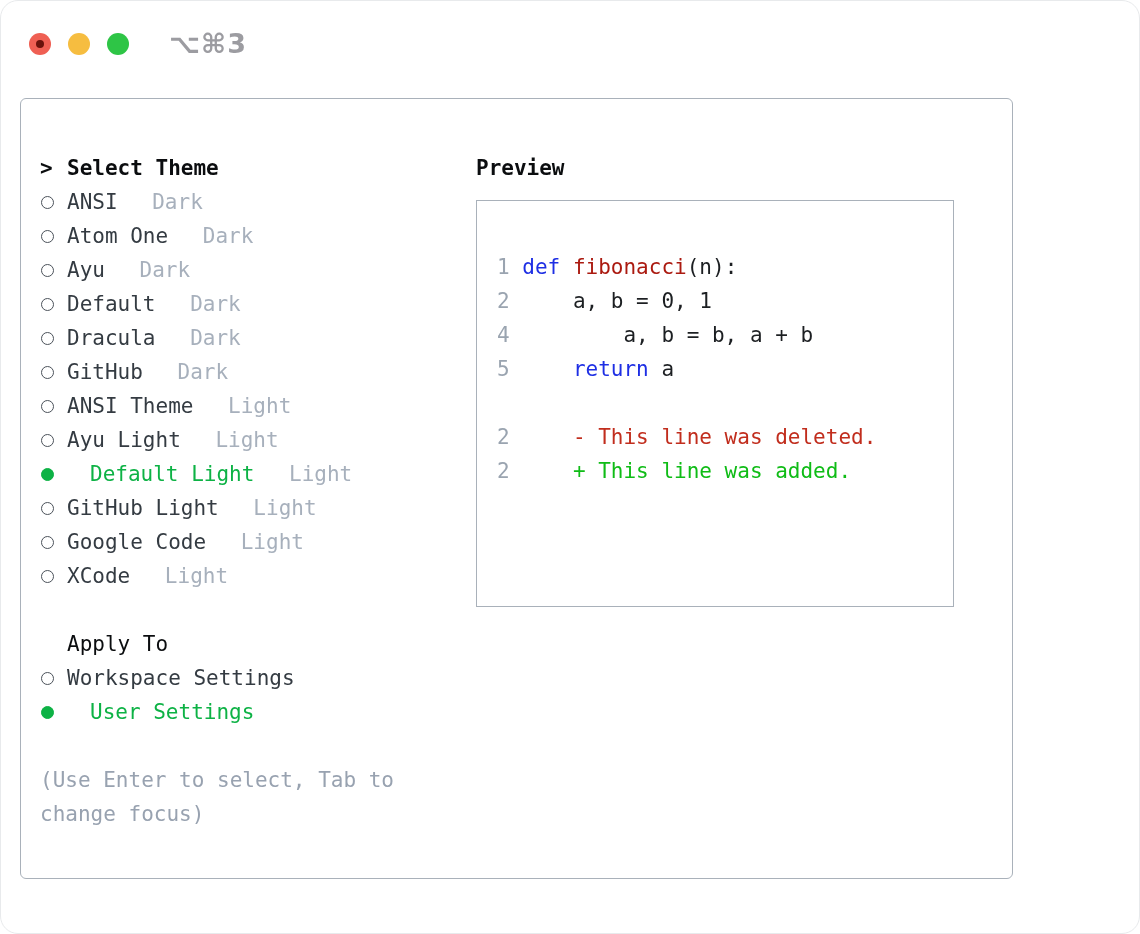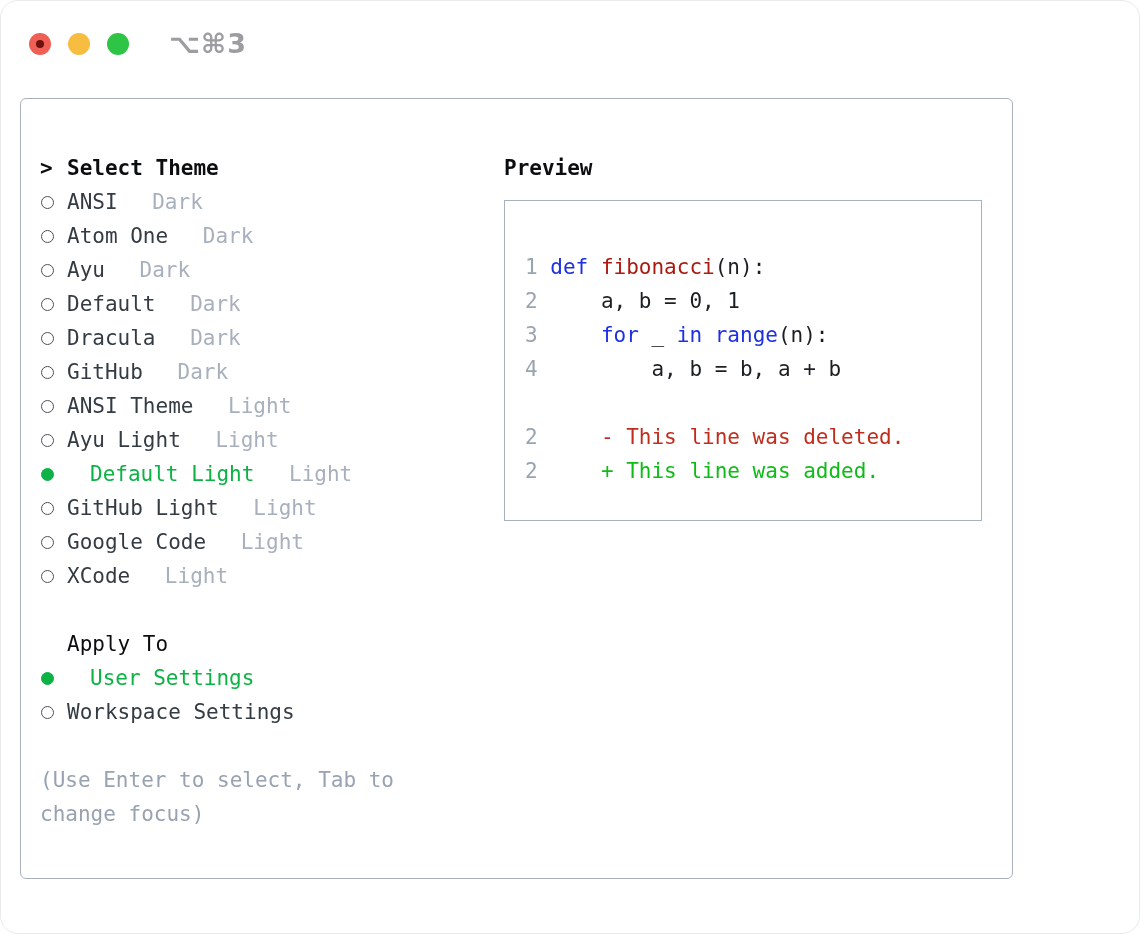--- a/index.html
+++ b/index.html
@@ -45,24 +45,24 @@
   .radio.sel{background:var(--accent);border-color:var(--accent);}
   .t-name{color:var(--text);}
   .theme-item.sel .t-name{color:var(--accent);margin-left:23px;}
   .t-variant{color:var(--muted);margin-left:22px;}
   .apply-label{color:var(--heading);}
   .hint{
     margin-top:0;color:var(--hint);font-size:21px;line-height:34px;
     width:402px;white-space:normal;
   }
   
-  .preview-col{position:absolute;left:483px;top:52px;}
+  .preview-col{position:absolute;left:455px;top:52px;}
   .preview-title{height:34px;line-height:34px;font-size:21px;font-weight:bold;color:var(--heading);}
   .preview-box{
-    margin-top:15px;width:478px;height:321px;border:1.5px solid var(--border);
+    margin-top:15px;width:478px;height:407px;border:1.5px solid var(--border);
     padding:49px 0 0 20px;background:#fff;
   }
   .pline{height:34px;line-height:34px;font-size:21px;white-space:pre;}
   .lnum{color:var(--linenum);}
   .seg-keyword{color:var(--keyword);}
   .seg-function{color:var(--function);}
   .seg-code{color:var(--code);}
   .seg-context{color:var(--context);}
   .seg-deleted{color:var(--deleted);}
   .seg-added{color:var(--added);}
@@ -105,36 +105,36 @@
         </div>
 
       <div class="row blank"></div>
 
       <div class="row">
         <span class="marker"></span>
         <span class="apply-label">Apply To</span>
       </div>
 
       <div id="apply-list">
+          <div class="row theme-item"><span class="marker"><span class="radio"></span></span><span class="t-name">Workspace Settings</span></div>
           <div class="row theme-item sel"><span class="marker"><span class="radio sel"></span></span><span class="t-name">User Settings</span></div>
-          <div class="row theme-item"><span class="marker"><span class="radio"></span></span><span class="t-name">Workspace Settings</span></div>
         </div>
 
       <div class="row blank"></div>
 
       <div class="hint">(Use Enter to select, Tab to change focus)</div>
     </div>
 
     <div class="preview-col">
       <div class="preview-title">Preview</div>
       <div class="preview-box" id="preview-box">
           <div class="pline"><span class="lnum">1</span> <span class="seg-keyword">def</span><span class="seg-code"> </span><span class="seg-function">fibonacci</span><span class="seg-code">(n):</span></div>
           <div class="pline"><span class="lnum">2</span> <span class="seg-code">    a, b = 0, 1</span></div>
-          <div class="pline"><span class="lnum">3</span> <span class="seg-code">    </span><span class="seg-keyword">for</span><span class="seg-code"> _ </span><span class="seg-keyword">in</span><span class="seg-code"> </span><span class="seg-keyword">range</span><span class="seg-code">(n):</span></div>
           <div class="pline"><span class="lnum">4</span> <span class="seg-code">        a, b = b, a + b</span></div>
+          <div class="pline"><span class="lnum">5</span> <span class="seg-code">    </span><span class="seg-keyword">return</span><span class="seg-code"> a</span></div>
           <div class="pline"> </div>
           <div class="pline"><span class="lnum">2</span> <span class="seg-deleted">    - This line was deleted.</span></div>
           <div class="pline"><span class="lnum">2</span> <span class="seg-added">    + This line was added.</span></div>
         </div>
     </div>
 
   </div>
 </div>
 
 </body></html>

